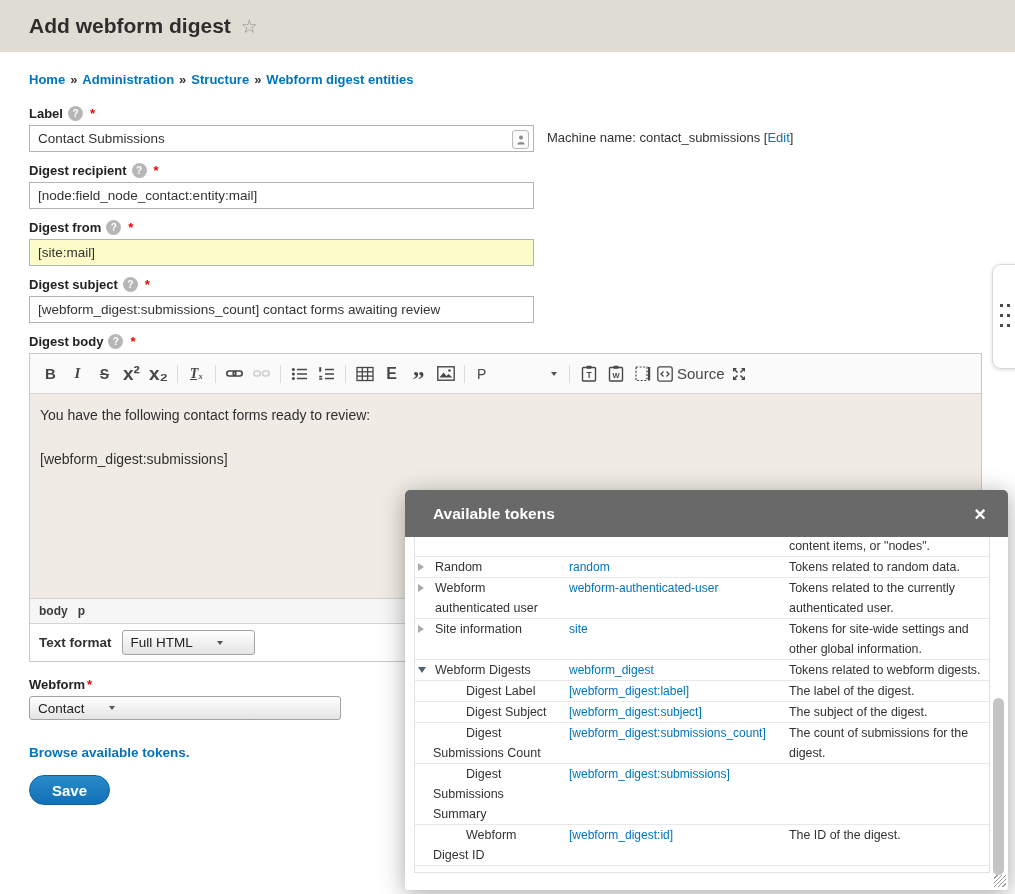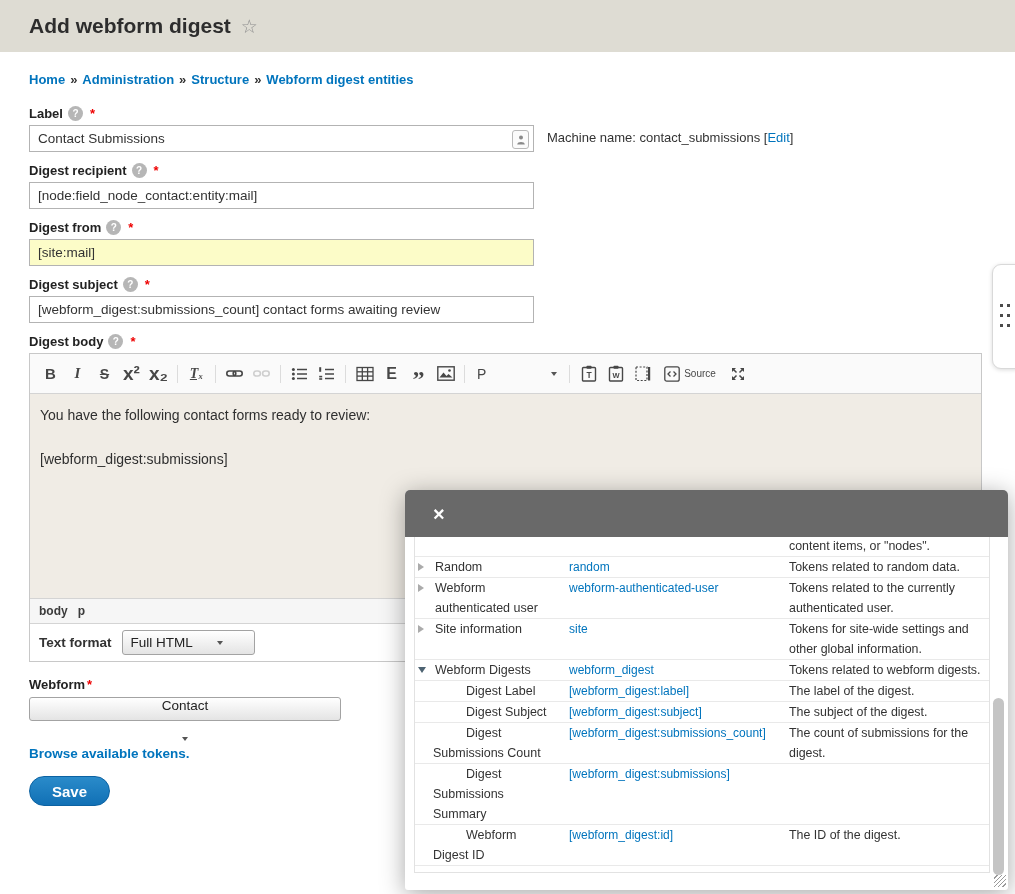--- a/index.html
+++ b/index.html
@@ -43,32 +43,32 @@
   .g-bold{font-weight:700;font-size:15px;}
   .g-italic{font-family:"Liberation Serif","DejaVu Serif",serif;font-style:italic;font-weight:700;font-size:15px;}
   .g-strike{font-weight:700;text-decoration:line-through;font-size:14px;}
   .g-supsub{font-size:19px;font-weight:600;}
   .g-rf{font-family:"Liberation Serif","DejaVu Serif",serif;font-style:italic;font-weight:600;text-decoration:underline;font-size:14px;}
   .g-embed{font-weight:800;font-size:16px;}
   .g-quote{font-family:"Liberation Serif","DejaVu Serif",serif;font-weight:700;font-size:24px;line-height:8px;padding-top:10px;}
   .ck-dd{display:inline-flex;align-items:center;justify-content:space-between;width:80px;padding:0 6px;height:25px;
          color:#474747;font-size:14px;cursor:pointer;}
   .caret{width:0;height:0;border-top:4px solid #555;border-left:3.5px solid transparent;border-right:3.5px solid transparent;}
-  .src-label{font-size:10px;color:#474747;margin-left:4px;}
+  .src-label{font-size:15px;color:#474747;margin-left:4px;}
   .ck-content{height:204px;background:#f0ece5;padding:13px 10px;box-sizing:border-box;font-size:14px;color:#2f2f2f;cursor:text;}
   .ck-content p{margin:0;}
   .ck-content p.p2{margin-top:28px;}
   .ck-path{height:24px;background:#f6f6f6;border-top:1px solid #d4d4d4;border-bottom:1px solid #d4d4d4;
            display:flex;align-items:center;padding:0 9px;font-size:12px;font-weight:700;color:#3b3b3b;gap:10px;}
   .format-row{height:37px;display:flex;align-items:center;padding:0 9px;background:#fff;gap:10px;}
   .format-label{font-size:13.5px;font-weight:700;}
   .select{display:inline-flex;align-items:center;justify-content:flex-start;border:1px solid #a3a3a3;border-radius:3px;
           background:linear-gradient(#ffffff,#e4e4e4);padding:0 8px;height:25px;font-size:13.5px;color:#222;cursor:pointer;box-sizing:border-box;gap:24px;}
   .select-format{width:133px;}
-  .select-webform{width:312px;height:24px;flex-direction:column;}
+  .select-webform{width:312px;height:24px;}
 
   .browse{display:inline-block;margin-top:15px;color:#0074bd;font-weight:700;font-size:13.5px;text-decoration:none;}
   .save-btn{display:inline-flex;align-items:center;margin-top:14px;height:30px;padding:0 22px;border-radius:20px;
             border:1px solid #0c62a2;background:linear-gradient(#2a8bca,#1170b5);color:#fff;font-weight:700;font-size:15px;cursor:pointer;}
   .webform-field{margin-top:14px;}
 
   
   .tray{position:absolute;top:264px;right:-9px;width:30px;height:103px;background:#fff;border:1px solid #d9d9d9;
         border-radius:9px;box-shadow:0 1px 4px rgba(0,0,0,.15);cursor:pointer;}
   .tray-dots{display:grid;grid-template-columns:3px 3px;gap:7px 4px;margin:39px 0 0 7px;}
@@ -341,20 +341,21 @@
         <span class="dot"></span>
         <span class="dot"></span>
       <span class="dot"></span>
         <span class="dot"></span>
         <span class="dot"></span>
     </div>
   </aside>
 
   <section class="modal">
     <header class="modal-header">
+      <span class="modal-title">Available tokens</span>
       <span class="modal-close">×</span>
     </header>
     <div class="modal-body">
       <div class="scroll-region">
 
         <div class="t-row partial">
           <div class="col-name"></div>
           <div class="col-token"></div>
           <div class="col-desc">content items, or "nodes".</div>
         </div>

